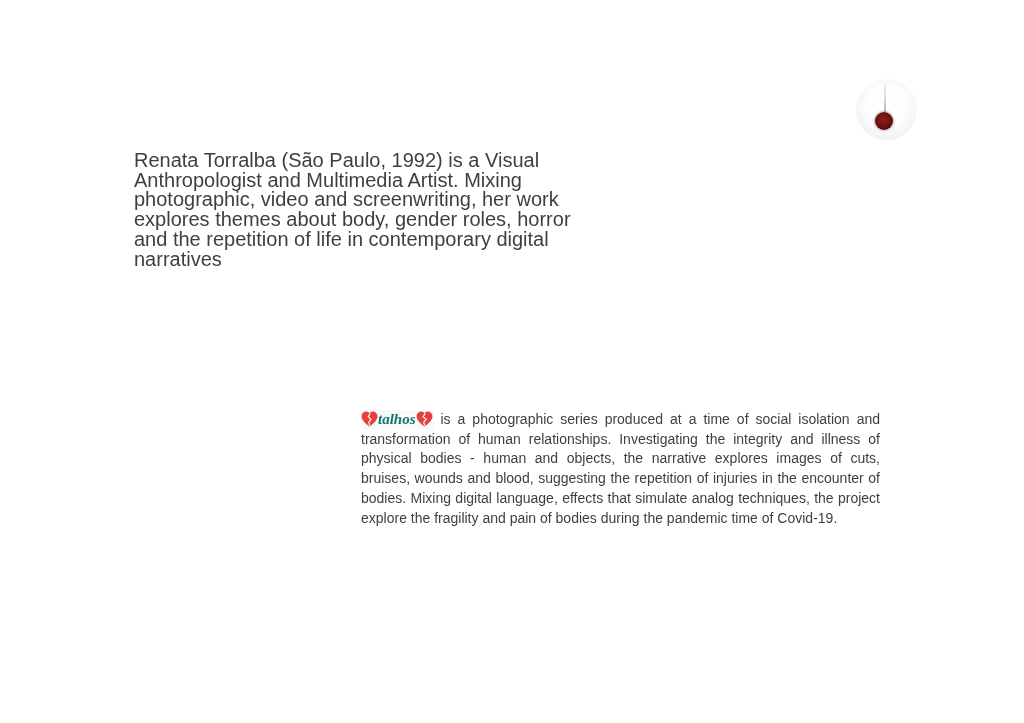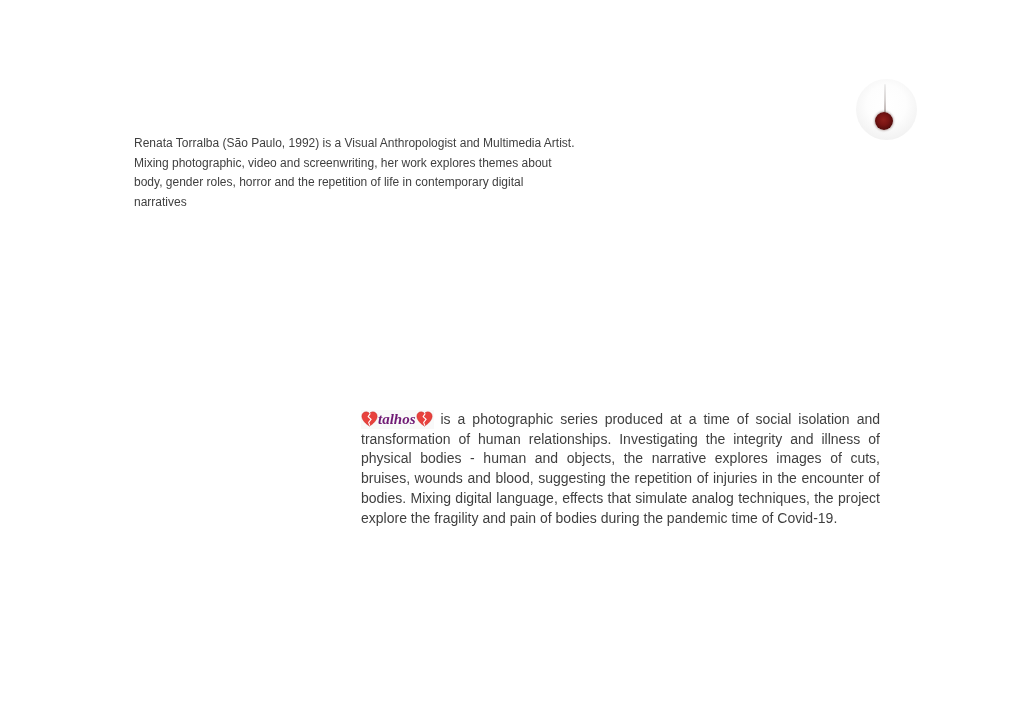--- a/index.html
+++ b/index.html
@@ -46,23 +46,23 @@
     border-radius: 50%;
     background: radial-gradient(circle at 47% 44%,
       #8e1f1b 0%, #781413 38%, #4d0c0b 74%, #320707 100%);
     box-shadow: 0 0 2px 1px rgba(70, 25, 20, 0.30);
   }
 
   
   .bio {
     position: absolute;
     left: 134px;
-    top: 134px;
+    top: 151px;
     width: 442px;
-    font-size: 12px;
+    font-size: 20px;
     line-height: 19.7px;
     color: #3f3f3f;
     text-align: left;
   }
 
   
   .project {
     position: absolute;
     left: 361px;
     top: 410px;
@@ -76,21 +76,21 @@
   .title-group {
     background: #f9f9f9;
     padding: 1px 1px 2px 0;
     white-space: nowrap;
   }
   .title-word {
     font-family: "Liberation Serif", "DejaVu Serif", serif;
     font-style: italic;
     font-weight: bold;
     font-size: 15px;
-    color: #701a75;
+    color: #0f766e;
   }
   .heart-icon {
     display: inline-block;
     width: 17px;
     height: 16px;
     vertical-align: -2.5px;
   }
 </style>
 </head>
 <body>

